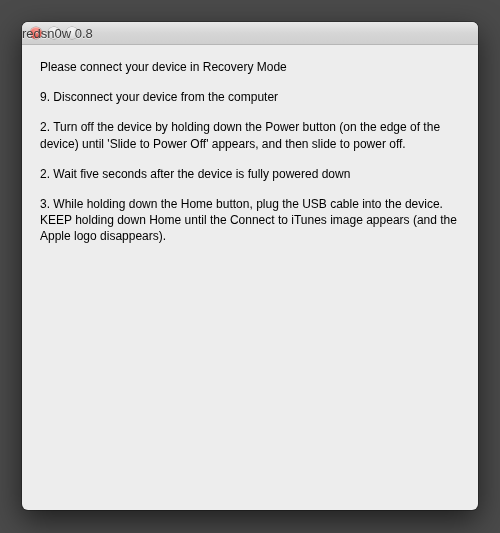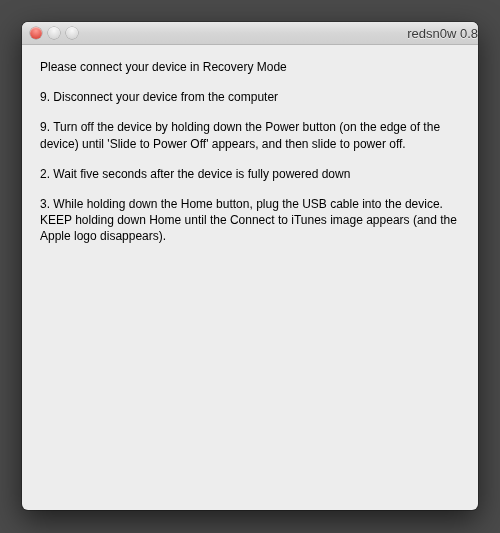--- a/index.html
+++ b/index.html
@@ -45,21 +45,21 @@
   }
   .traffic .close-btn {
     background: radial-gradient(circle at 50% 30%, #ff9b93, #e0544a 70%, #b93128);
   }
   .traffic .min-btn, .traffic .zoom-btn {
     background: radial-gradient(circle at 50% 30%, #f7f7f7, #d9d9d9 70%, #c8c8c8);
   }
   .title {
     position: absolute;
     left: 0; right: 0;
-    text-align: right;
+    text-align: left;
     font-size: 13px;
     color: #3a3a3a;
     text-shadow: 0 1px 0 rgba(255,255,255,0.6);
     pointer-events: none;
   }
   .content {
     padding: 14px 18px 0 18px;
     height: 484px;
     box-sizing: border-box;
     line-height: 1.35;
@@ -114,21 +114,21 @@
       <div class="btn close-btn"></div>
       <div class="btn min-btn"></div>
       <div class="btn zoom-btn"></div>
     </div>
     <div class="title">redsn0w 0.8</div>
   </div>
 
   <div class="content">
     <p>Please connect your device in Recovery Mode</p>
     <p>9. Disconnect your device from the computer</p>
-    <p>9. Turn off the device by holding down the Power button (on the edge of the device) until 'Slide to Power Off' appears, and then slide to power off.</p>
+    <p>2. Turn off the device by holding down the Power button (on the edge of the device) until 'Slide to Power Off' appears, and then slide to power off.</p>
     <p>2. Wait five seconds after the device is fully powered down</p>
     <p>3. While holding down the Home button, plug the USB cable into the device. KEEP holding down Home until the Connect to iTunes image appears (and the Apple logo disappears).</p>
   </div>
 
   <div class="footer">
     <div class="footer-left"></div>
     <button class="aq-btn">&lt; Back</button>
     <button class="aq-btn disabled">Next &gt;</button>
     <button class="aq-btn">Connect</button>
   </div>

